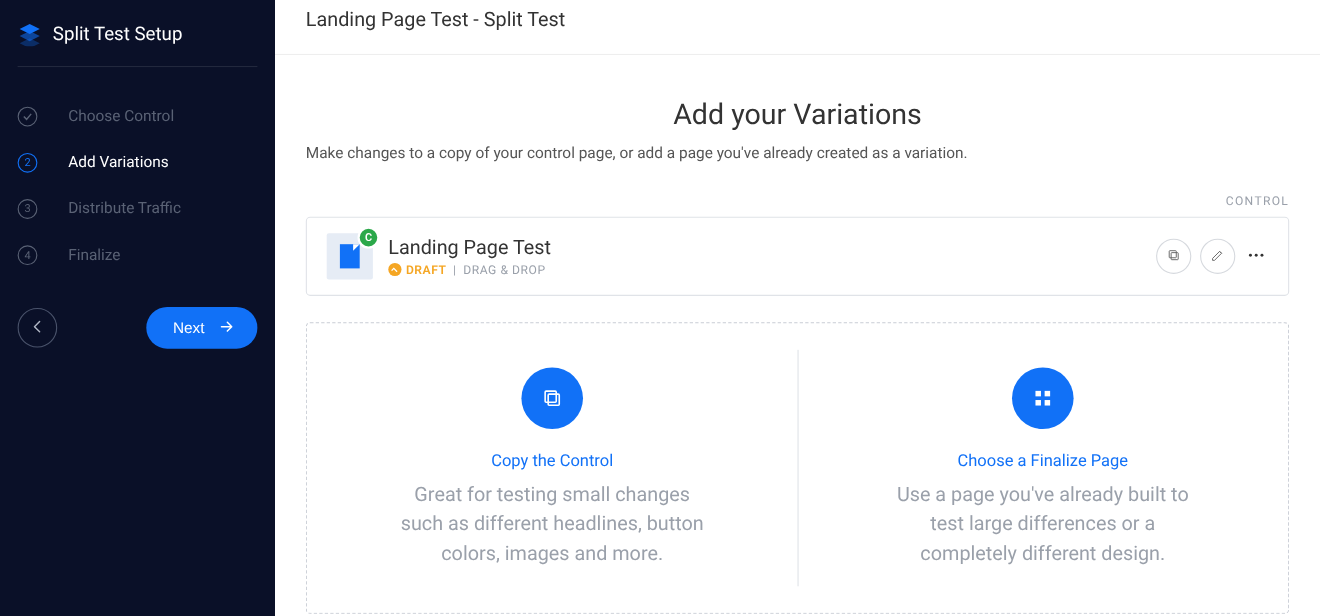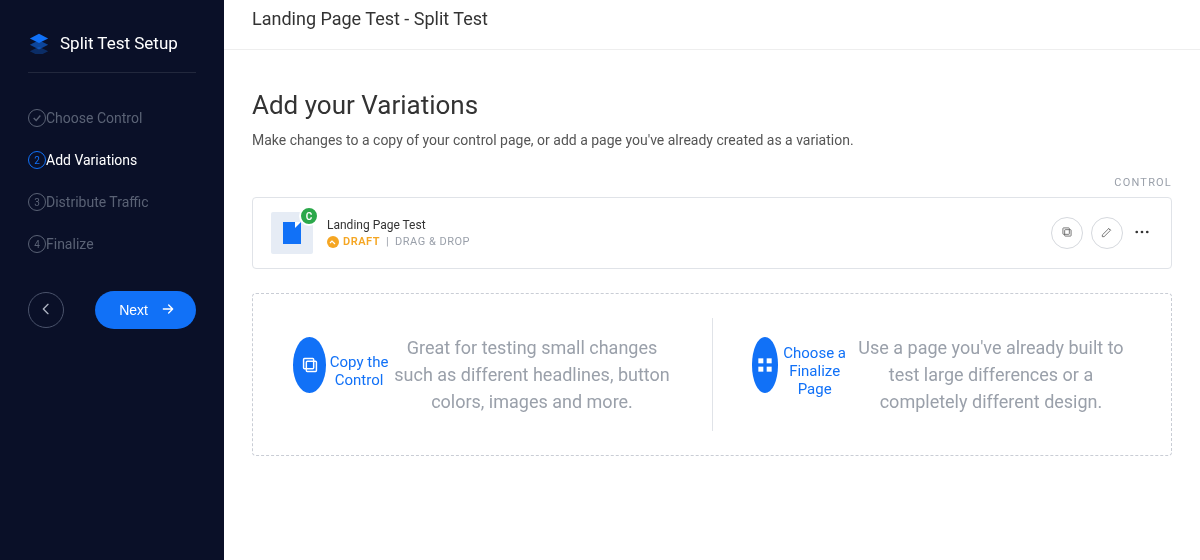--- a/index.html
+++ b/index.html
@@ -2,32 +2,32 @@
 <html><head>
 <meta charset="utf-8">
 <style>
   * { box-sizing: border-box; margin: 0; padding: 0; }
   body {
     font-family: -apple-system, BlinkMacSystemFont, "Segoe UI", Roboto, "Helvetica Neue", Arial, sans-serif;
     width: 1200px; height: 560px; overflow: hidden; display: flex; background: #fff;
   }
   
   .sidebar {
-    width: 224px; background: #0a1028; color: #fff; height: 100%; flex-shrink: 0;
-    display: flex; flex-direction: column; padding: 12px;
+    width: 250px; background: #0a1028; color: #fff; height: 100%; flex-shrink: 0;
+    display: flex; flex-direction: column; padding: 0;
   }
   .sidebar-header {
     display: flex; align-items: center; gap: 10px; padding: 20px 16px 18px 16px;
   }
   .logo-icon { width: 22px; height: 22px; position: relative; }
   .sidebar-title { font-size: 17px; font-weight: 400; color: #fff; }
   .sidebar-divider { height: 1px; background: rgba(255,255,255,0.1); margin: 0 16px; }
   .steps { padding: 24px 0 0 0; }
   .step {
-    display: flex; align-items: center; gap: 0; padding: 12px 16px;
+    display: flex; align-items: center; gap: 28px; padding: 12px 16px;
     color: #5a6275; font-size: 14px; cursor: pointer;
   }
   .step.active { color: #fff; }
   .step-circle {
     width: 18px; height: 18px; border-radius: 50%; border: 1.5px solid #5a6275;
     display: flex; align-items: center; justify-content: center;
     font-size: 10px; color: #5a6275; flex-shrink: 0;
   }
   .step.done .step-circle { border-color: #5a6275; }
   .step.active .step-circle { border-color: #1171f7; color: #1171f7; }
@@ -49,21 +49,21 @@
   
   .main {
     flex: 1; overflow-y: auto; background: #fff;
   }
   .page-title {
     padding: 8px 28px 20px 28px; font-size: 18px; color: #333; font-weight: 400;
     border-bottom: 1px solid #eee;
   }
   .content { padding: 40px 28px 28px 28px; }
   .heading {
-    font-size: 26px; font-weight: 400; color: #333; margin-bottom: 12px;
+    text-align: center; font-size: 26px; font-weight: 400; color: #333; margin-bottom: 12px;
   }
   .subheading {
     text-align: left; font-size: 14px; color: #555; margin-bottom: 28px;
   }
   .section-label {
     font-size: 11px; letter-spacing: 1.2px; color: #9aa0aa; margin-bottom: 8px;
     text-transform: uppercase;
     text-align: right;
   }
   .control-card {
@@ -76,39 +76,39 @@
   }
   .thumb-doc { width: 18px; height: 22px; background: #1171f7; }
   .thumb-doc::before { content: ""; position: absolute; top: 10px; right: 12px; width: 0; height: 0;
     border-left: 6px solid #fff; border-bottom: 6px solid transparent; }
   .badge-c {
     position: absolute; top: -6px; right: -6px; width: 20px; height: 20px; border-radius: 50%;
     background: #2ba84a; color: #fff; font-size: 10px; font-weight: 600;
     display: flex; align-items: center; justify-content: center; border: 2px solid #fff;
   }
   .control-info { flex: 1; }
-  .control-name { font-size: 12px; color: #333; margin-bottom: 3px; }
+  .control-name { font-size: 18px; color: #333; margin-bottom: 3px; }
   .control-meta { font-size: 11px; letter-spacing: 0.5px; color: #9aa0aa; display: flex; align-items: flex-start; gap: 6px;}
   .draft-pill {
     display: inline-flex; align-items: center; gap: 4px; color: #f5a623; font-weight: 600;
   }
   .draft-dot { width: 12px; height: 12px; border-radius: 50%; background: #f5a623; display:inline-flex; align-items:center; justify-content:center;}
   .control-actions { display: flex; align-items: center; gap: 8px; }
   .icon-btn {
     width: 32px; height: 32px; border-radius: 50%; border: 1px solid #d6d9de;
     background: #fff; display: flex; align-items: center; justify-content: center; cursor: pointer;
   }
   .more-btn { background: transparent; border: none; cursor: pointer; padding: 4px 2px; color: #333; }
 
   .variations-box {
     border: 1px dashed #c9cdd5; border-radius: 4px; padding: 40px 0;
     display: flex; position: relative;
   }
   .variation-option {
-    flex: 1; display: flex; flex-direction: row; align-items: center; text-align: center;
+    flex: 1; display: flex; flex-direction: column; align-items: center; text-align: center;
     padding: 0 40px; cursor: pointer;
   }
   .vdiv { width: 1px; background: #e0e3e8; position: absolute; left: 50%; top: 24px; bottom: 24px; }
   .option-icon {
     width: 56px; height: 56px; border-radius: 50%; background: #1171f7;
     display: flex; align-items: center; justify-content: center; margin-bottom: 20px;
   }
   .option-title { font-size: 15px; color: #1171f7; margin-bottom: 8px; }
   .option-desc { font-size: 18px; color: #9aa0aa; line-height: 1.5; max-width: 280px; }
 </style>

